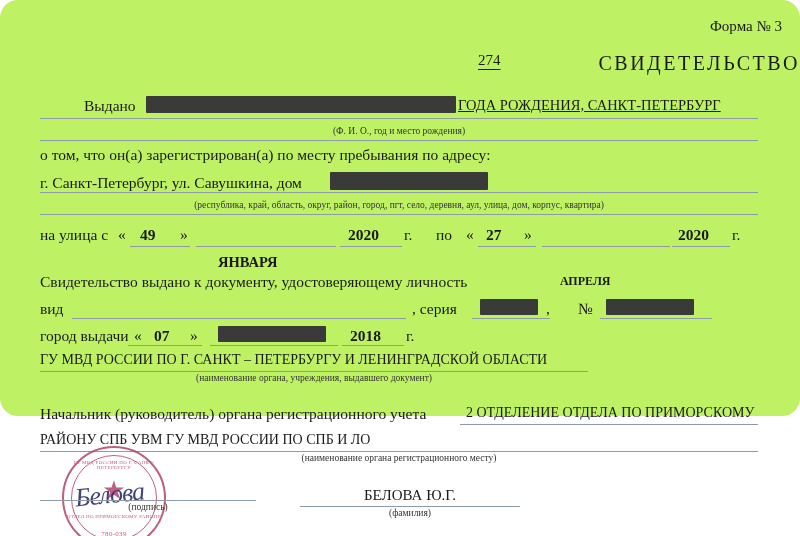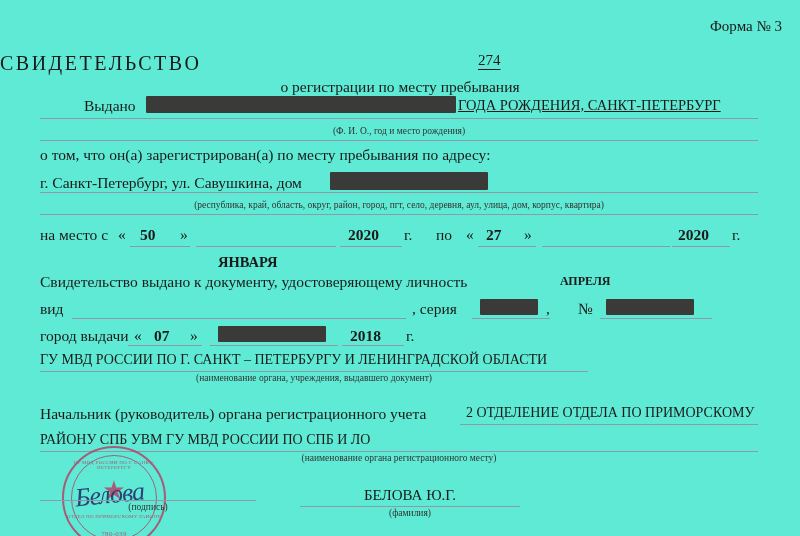--- a/index.html
+++ b/index.html
@@ -10,22 +10,23 @@
   body {
     width: 800px;
     height: 536px;
     overflow: hidden;
     font-family: "Liberation Serif", serif;
     color: #1a1a1a;
   }
   .page {
     position: relative;
     width: 800px;
-    height: 536px;
-    background: #5eead4;
+    height: 416px;
+    background: #bef264;
+    border-radius: 18px;
   }
 
   
   .abs { position: absolute; }
   .redact {
     display: inline-block;
     background: #3a3a38;
     height: 15px;
     vertical-align: middle;
     border-radius: 1px;
@@ -44,21 +45,21 @@
 
   
   .form-no {
     right: 18px;
     top: 18px;
     font-size: 15px;
   }
   .title-main {
     left: 0; right: 0;
     top: 52px;
-    text-align: left;
+    text-align: right;
     font-size: 20px;
     letter-spacing: 2.5px;
     font-family: "Liberation Serif", serif;
   }
   .title-num {
     left: 478px;
     top: 52px;
     font-size: 15px;
     text-decoration: underline;
     text-underline-offset: 4px;
@@ -128,40 +129,39 @@
 </style>
 </head>
 <body>
 
 <div class="page">
 
   <div class="abs form-no">Форма № 3</div>
 
   <div class="abs title-main">СВИДЕТЕЛЬСТВО</div>
   <div class="abs title-num">274</div>
-  <div class="abs title-sub">о регистрации по месту пребывания</div>
 
   <div class="abs lbl" style="left:84px; top:97px;">Выдано</div>
   <div class="abs redact" style="left:146px; top:96px; width:310px; height:17px;"></div>
   <div class="abs lbl" style="left:458px; top:97px; font-size:14.5px;text-decoration:underline;">ГОДА РОЖДЕНИЯ, САНКТ-ПЕТЕРБУРГ</div>
   <div class="line" style="left:40px; top:118px; width:718px;"></div>
   <div class="line" style="left:40px; top:140px; width:718px;"></div>
   <div class="abs lbl" style="left:40px; top:146px;">о том, что он(а) зарегистрирован(а) по месту пребывания по адресу:</div>
 
   <div class="abs caption" style="left:40px; top:126px; width:718px;">(Ф. И. О., год и место рождения)</div>
 
   <div class="abs lbl" style="left:40px; top:174px;">г. Санкт-Петербург, ул. Савушкина, дом</div>
   <div class="abs redact" style="left:330px; top:172px; width:158px; height:18px;"></div>
   <div class="line" style="left:40px; top:192px; width:718px;"></div>
   <div class="line" style="left:40px; top:214px; width:718px;"></div>
   <div class="abs caption" style="left:40px; top:200px; width:718px;">(республика, край, область, округ, район, город, пгт, село, деревня, аул, улица, дом, корпус, квартира)</div>
 
-  <div class="abs lbl" style="left:40px; top:226px;">на место с</div>
+  <div class="abs lbl" style="left:40px; top:226px;">на улица с</div>
   <div class="abs lbl" style="left:118px; top:226px;">«</div>
-  <div class="abs lbl" style="left:140px; top:226px; font-weight:bold;">50</div>
+  <div class="abs lbl" style="left:140px; top:226px; font-weight:bold;">49</div>
   <div class="abs lbl" style="left:180px; top:226px;">»</div>
   <div class="abs lbl" style="left:218px; top:226px; font-weight:bold; font-size:14.5px;margin-top:28px;">ЯНВАРЯ</div>
   <div class="abs lbl" style="left:348px; top:226px; font-weight:bold;">2020</div>
   <div class="abs lbl" style="left:404px; top:226px;">г.</div>
   <div class="abs lbl" style="left:436px; top:226px;">по</div>
   <div class="abs lbl" style="left:466px; top:226px;">«</div>
   <div class="abs lbl" style="left:486px; top:226px; font-weight:bold;">27</div>
   <div class="abs lbl" style="left:524px; top:226px;">»</div>
   <div class="abs lbl" style="left:560px; top:226px; font-weight:bold; font-size:12px;margin-top:48px;">АПРЕЛЯ</div>
   <div class="abs lbl" style="left:678px; top:226px; font-weight:bold;">2020</div>

